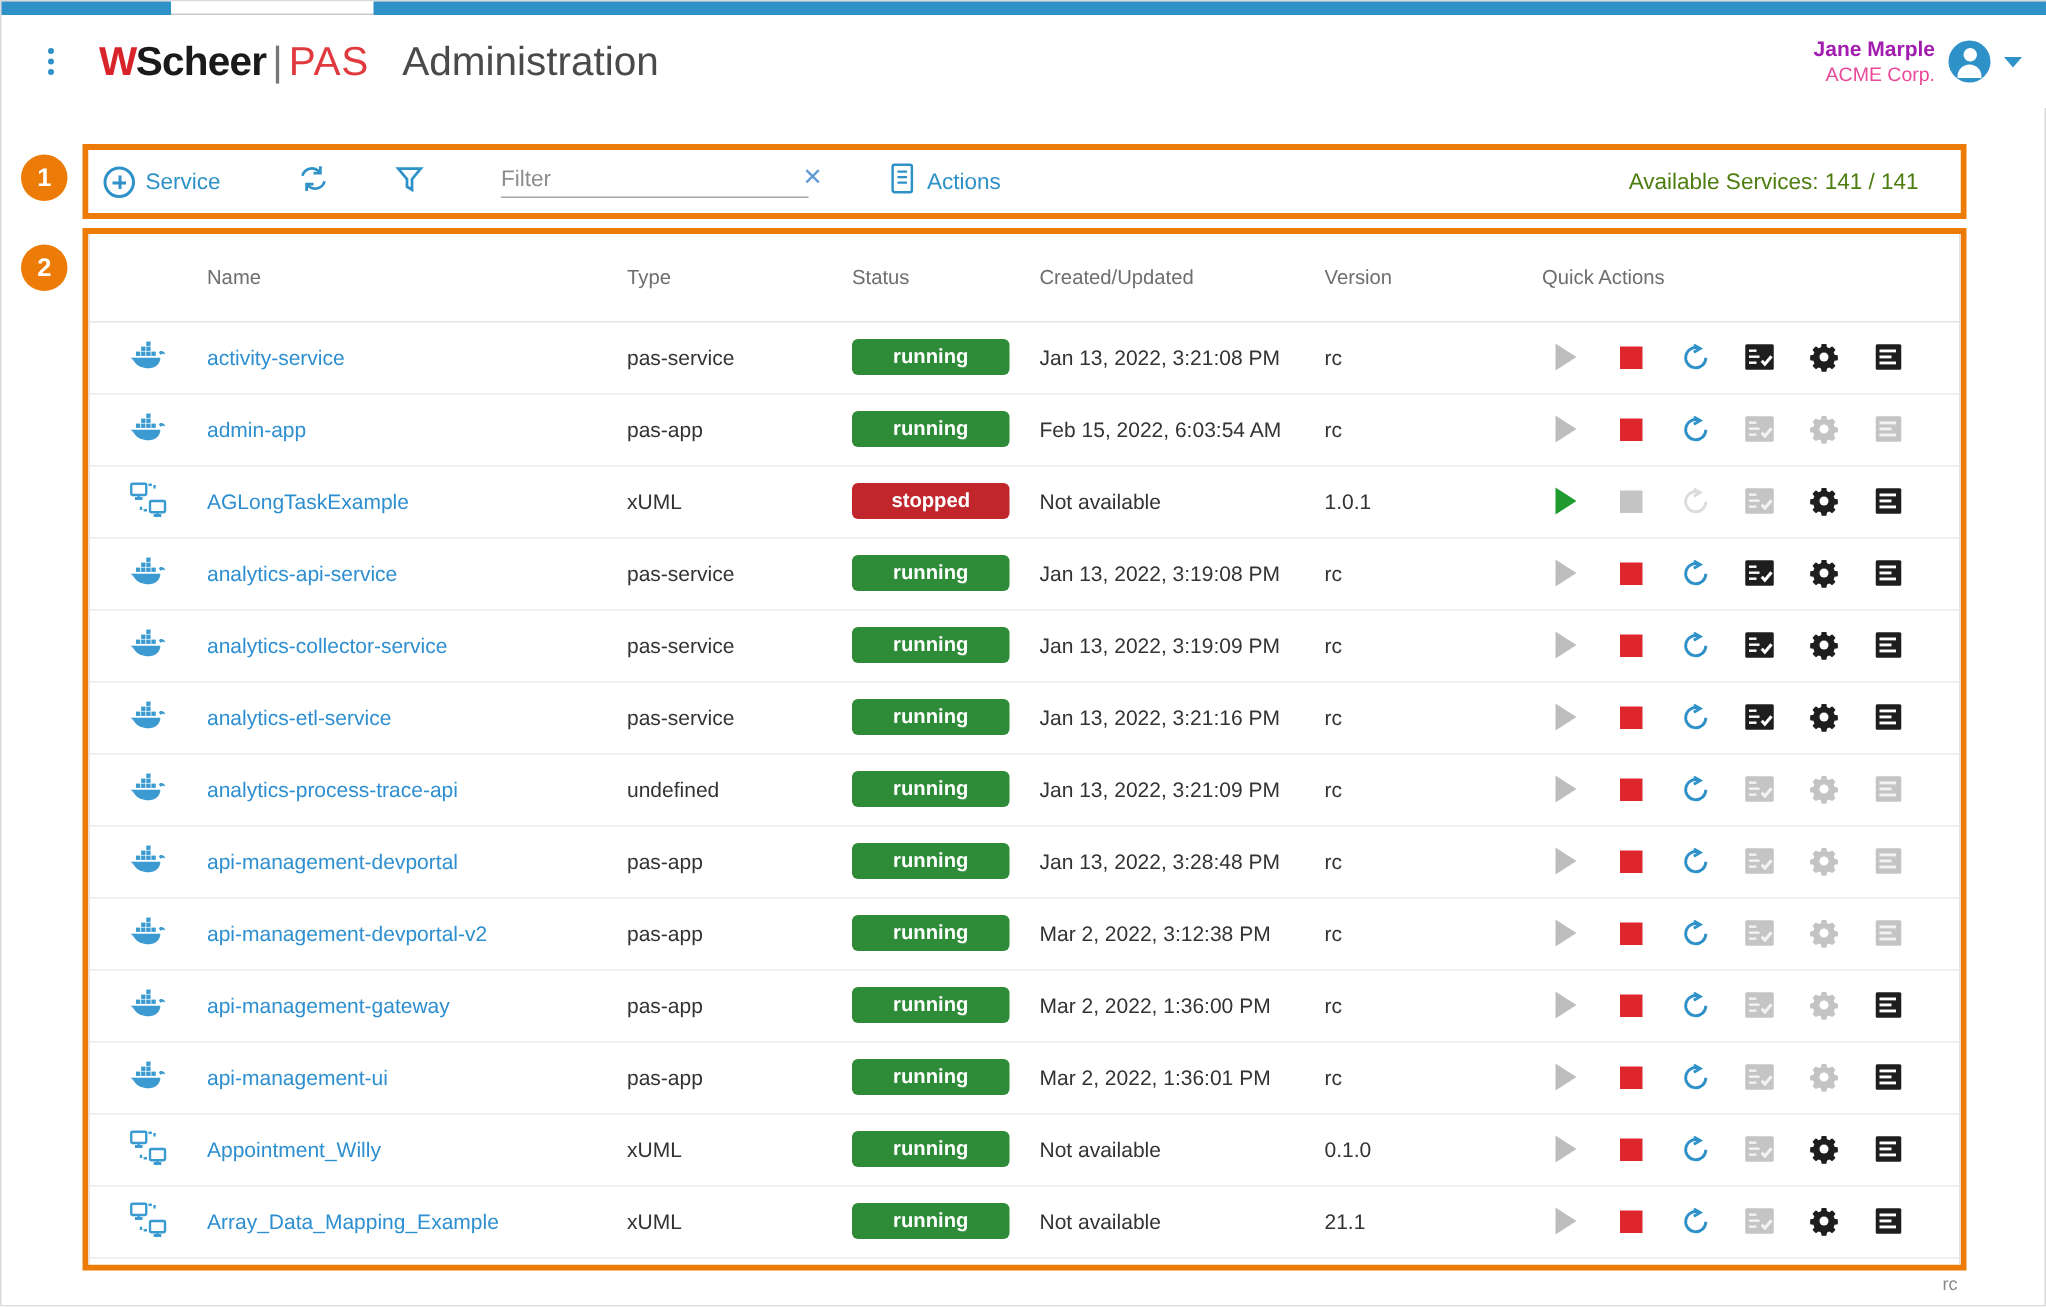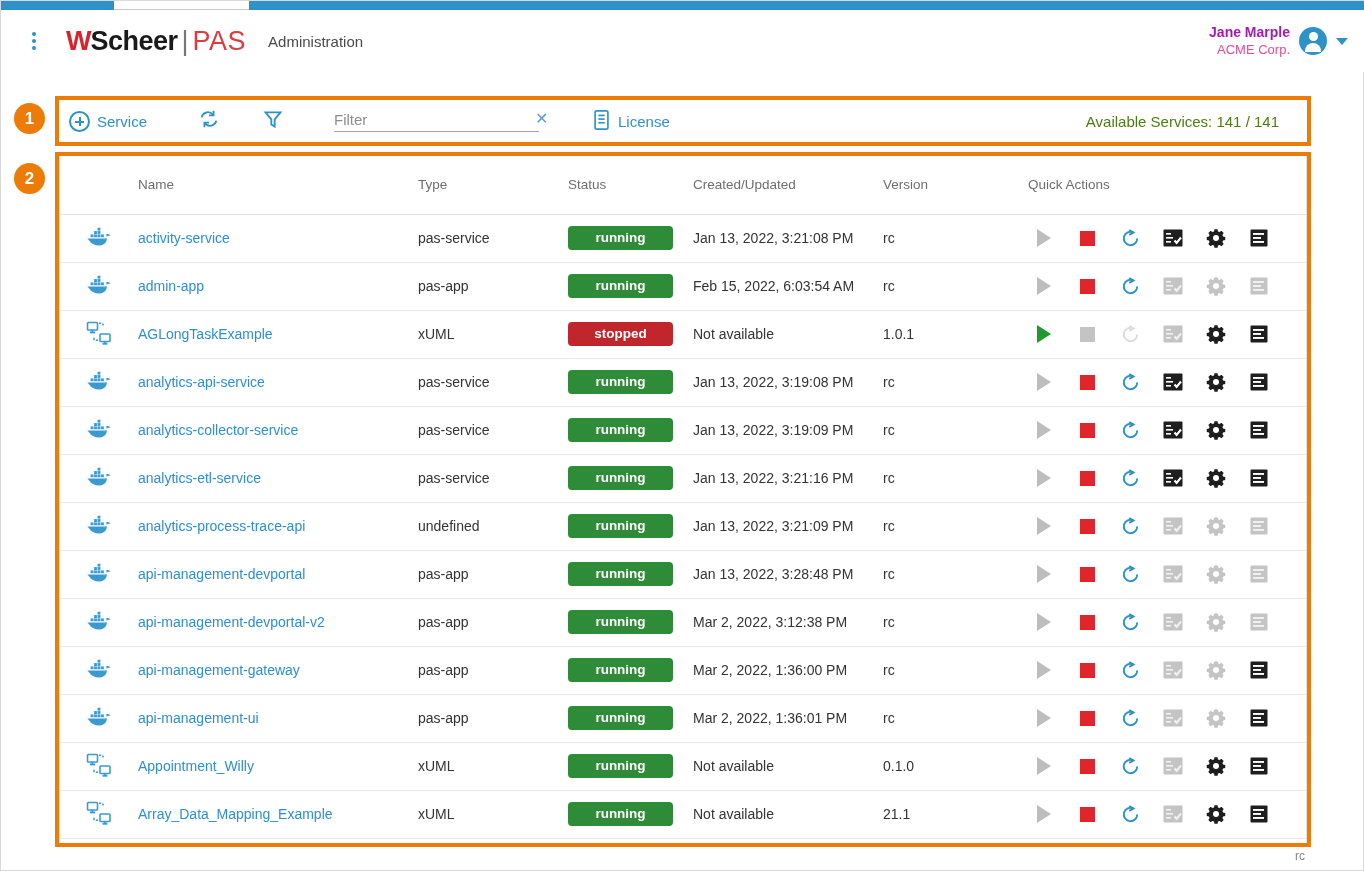--- a/index.html
+++ b/index.html
@@ -46,21 +46,21 @@
     font-family: "Liberation Sans", sans-serif; line-height: 1;
     letter-spacing: -1px;
   }
   .logo-scheer {
     font-size: 27px; font-weight: bold; color: #1a1a1a; line-height: 1;
     letter-spacing: -0.5px;
   }
   .logo-pipe { font-size: 27px; color: #777; margin: 0 4px; line-height: 1; font-weight: 300; }
   .logo-pas { font-size: 27px; color: #e03a3e; line-height: 1; letter-spacing: 0.5px; }
   .app-title {
-    font-size: 15px; color: #4a4a4a; margin-left: 22px; font-weight: 400;
+    font-size: 27px; color: #4a4a4a; margin-left: 22px; font-weight: 400;
   }
 
   .header-right {
     margin-left: auto; margin-right: 16px;
     display: flex; align-items: center; gap: 9px;
   }
   .user-text { text-align: right; line-height: 1.25; }
   .user-name { font-size: 14px; font-weight: bold; color: #a21caf; }
   .user-org { font-size: 13px; color: #ec4899; }
   .avatar {
@@ -281,21 +281,21 @@
 
     <div class="tb-item tb-license">
       <span class="license-icon">
         <svg width="19" height="22" viewBox="0 0 20 24" fill="none" stroke="#2e92c8" stroke-width="1.8">
           <rect x="3" y="2" width="14" height="20" rx="1.5"></rect>
           <line x1="6.5" y1="7" x2="13.5" y2="7"></line>
           <line x1="6.5" y1="11" x2="13.5" y2="11"></line>
           <line x1="6.5" y1="15" x2="13.5" y2="15"></line>
         </svg>
       </span>
-      <span>License</span>
+      <span>Actions</span>
     </div>
 
     <div class="avail">Available Services: 141 / 141</div>
   </div>
 
   <div class="panel">
     <table class="svc">
       <colgroup>
         <col class="col-icon">
           <col class="col-name">

